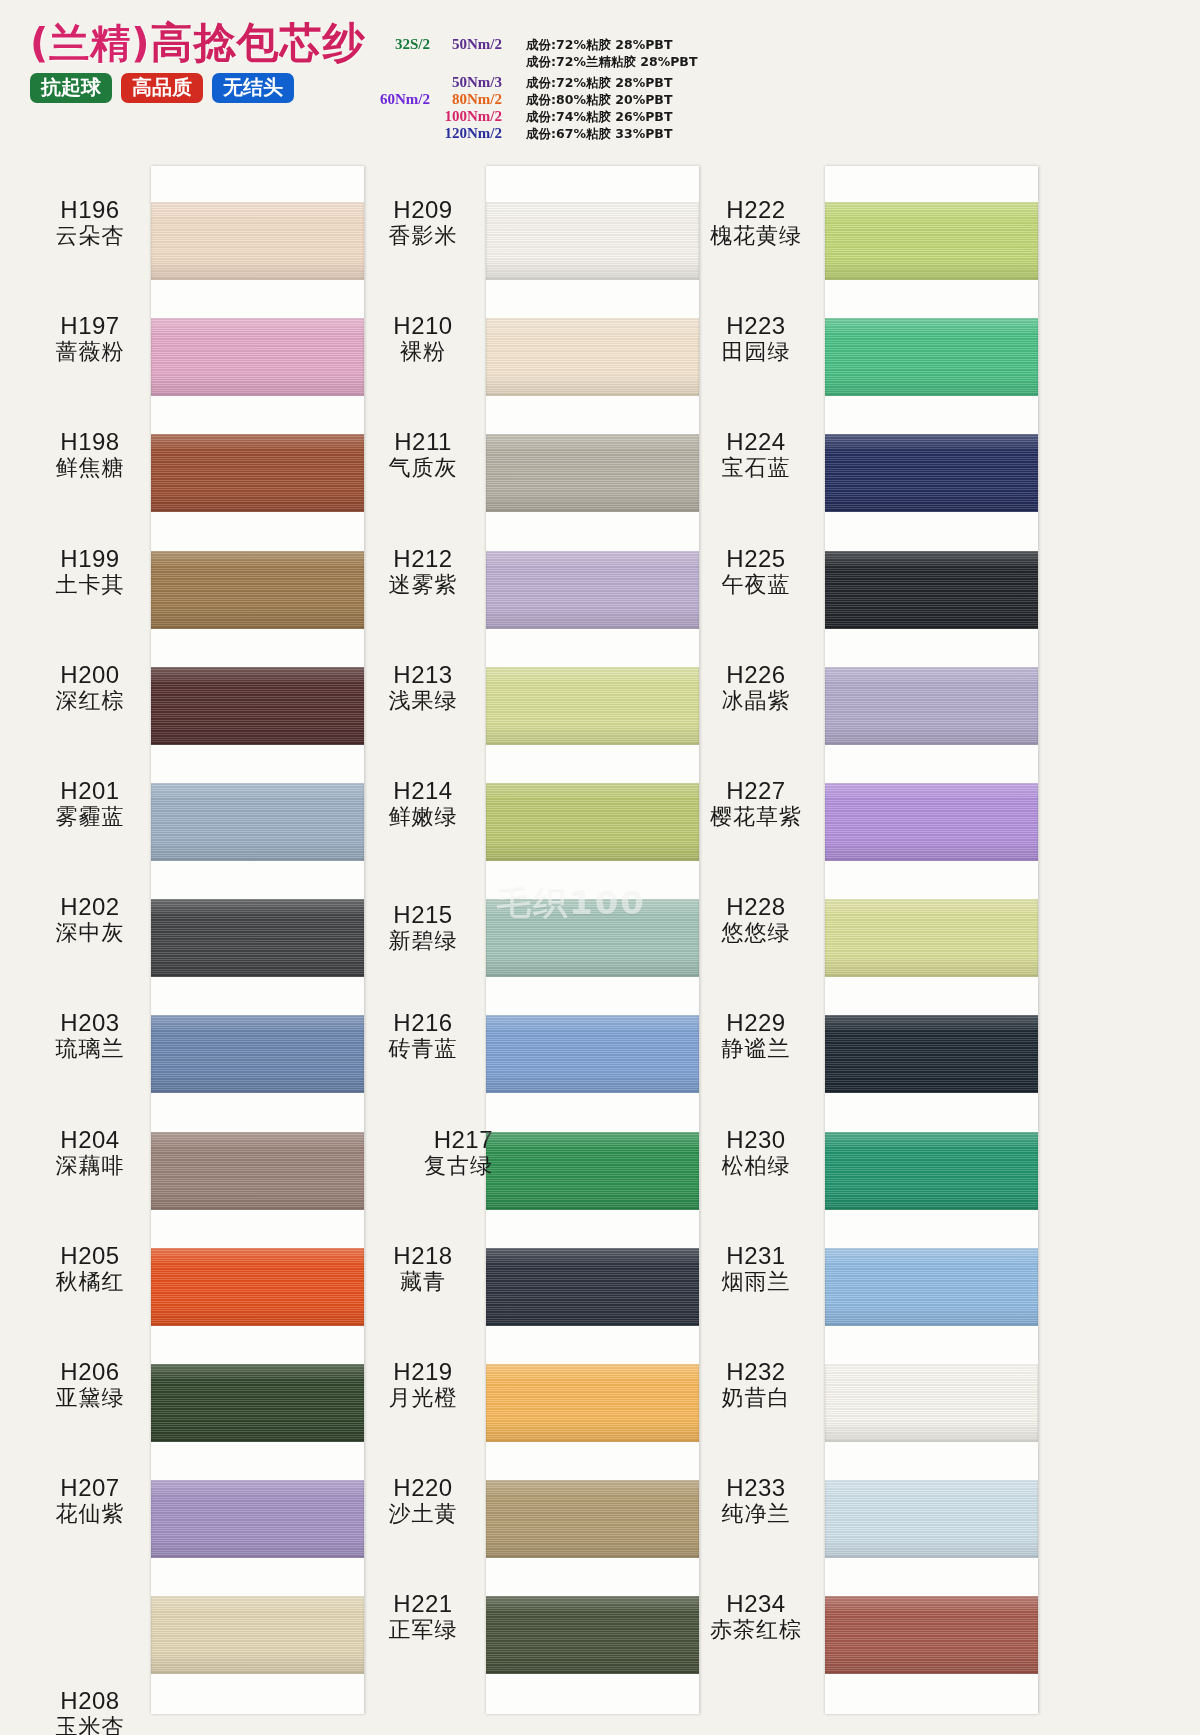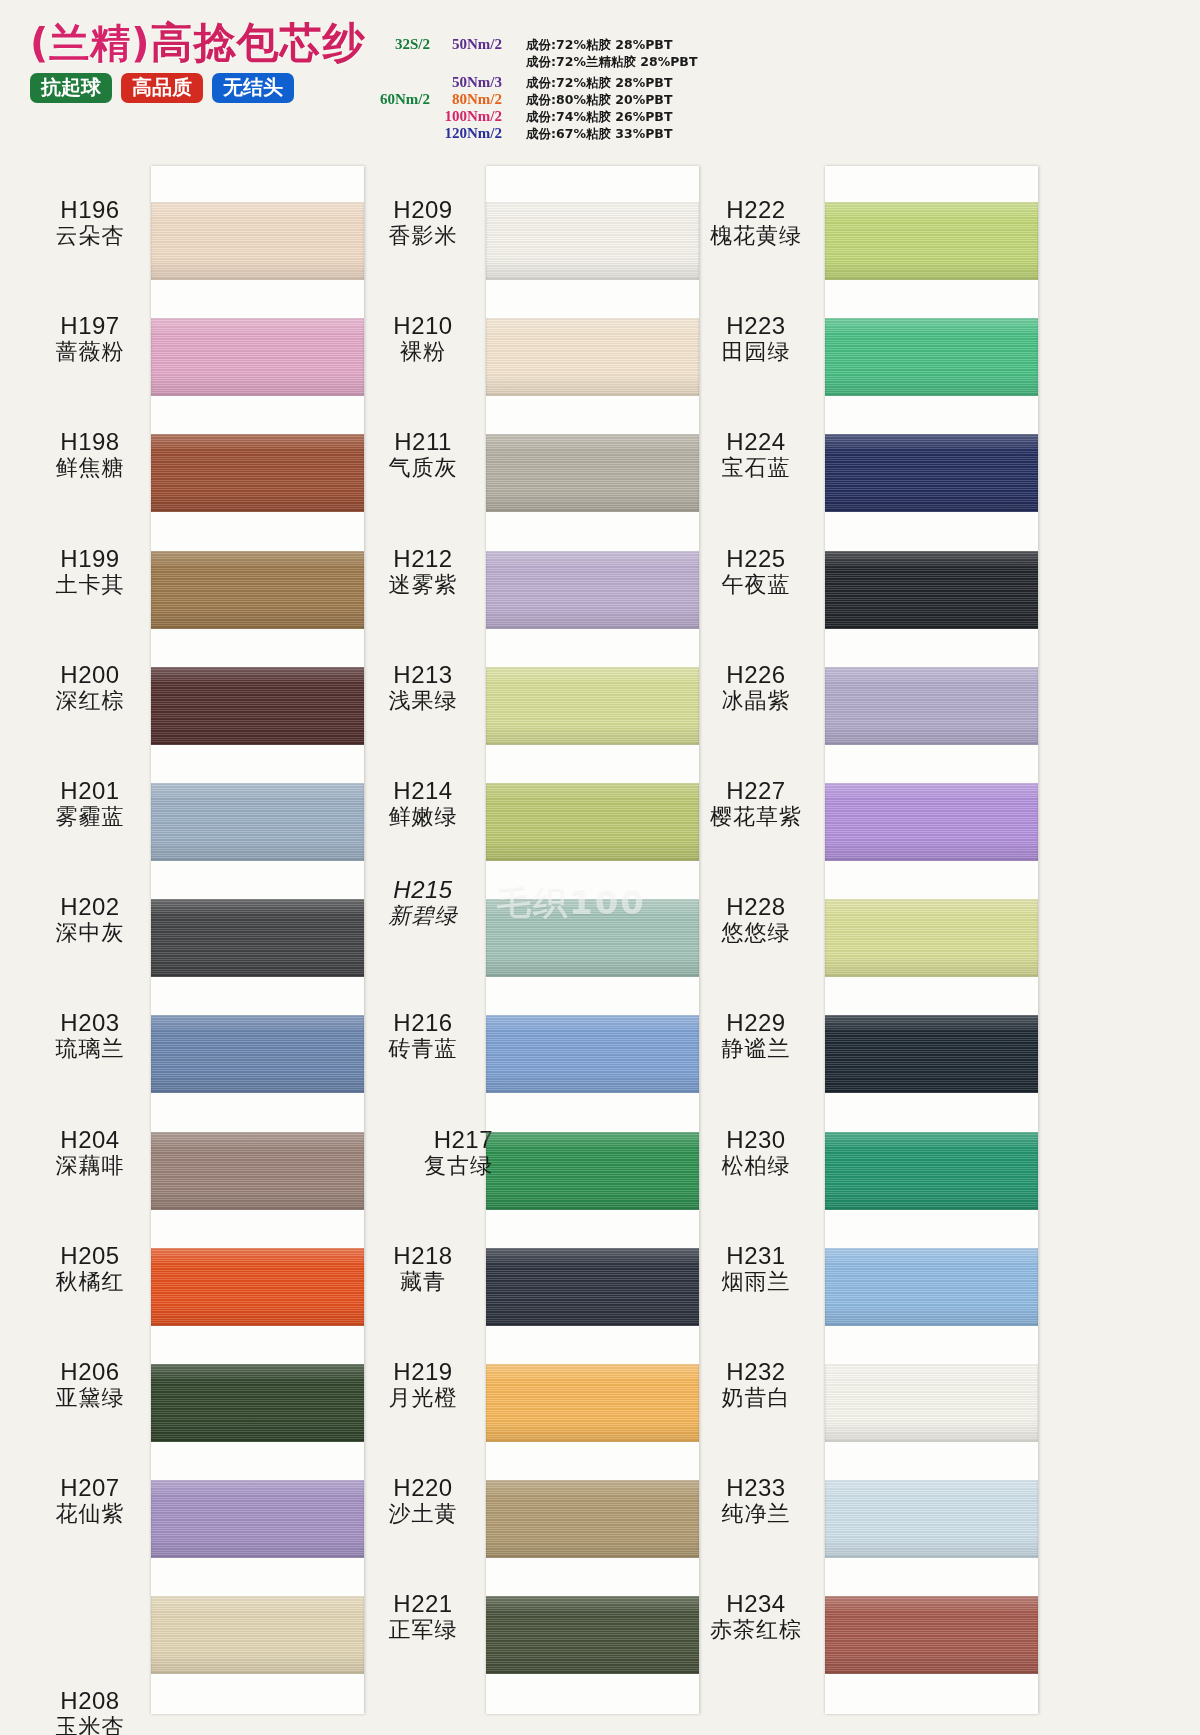--- a/index.html
+++ b/index.html
@@ -34,21 +34,21 @@
   .badge.blue{background:#1060cf;}
 
   
   #spec{position:absolute;left:368px;top:36px;width:330px;font-weight:bold;}
   .spec-row{display:flex;align-items:flex-start;height:17px;line-height:17px;white-space:nowrap;}
   .spec-c1{width:62px;text-align:right;font-size:15px;font-family:"Liberation Serif","DejaVu Serif",serif;}
   .spec-c2{width:72px;text-align:right;padding-right:24px;font-size:15px;font-family:"Liberation Serif","DejaVu Serif",serif;}
   .spec-c3{font-size:12.5px;font-family:"DejaVu Sans","Liberation Sans",sans-serif;color:#1a1a1a;font-weight:bold;}
   .c-green{color:#167a3a;}
   .c-purple{color:#5a2d8f;}
-  .c-blue{color:#15803d;}
+  .c-blue{color:#6d28d9;}
   .c-orange{color:#e4621a;}
   .c-pink{color:#d6246b;}
   .c-indigo{color:#2b2f9e;}
 
   
   #hotline{position:absolute;left:700px;top:48px;width:500px;height:80px;}
   #phone-icon{position:absolute;left:5px;top:8px;width:56px;height:56px;}
   .hot-line{
     position:absolute;left:68px;
     font-size:27px;font-weight:bold;color:#c9231c;white-space:nowrap;
@@ -297,21 +297,21 @@
           <span class="name">迷雾紫</span>
         </div>
         <div class="label" style="top: 508.8px;">
           <span class="code">H213</span>
           <span class="name">浅果绿</span>
         </div>
         <div class="label" style="top: 625px;">
           <span class="code">H214</span>
           <span class="name">鲜嫩绿</span>
         </div>
-        <div class="label" style="top: 724px; font-style: italic;">
+        <div class="label" style="top: 749px;">
           <span class="code">H215</span>
           <span class="name">新碧绿</span>
         </div>
         <div class="label" style="top: 857.4px;">
           <span class="code">H216</span>
           <span class="name">砖青蓝</span>
         </div>
         <div class="label" style="top: 973.6px; text-align: right;">
           <span class="code">H217</span>
           <span class="name">复古绿</span>

